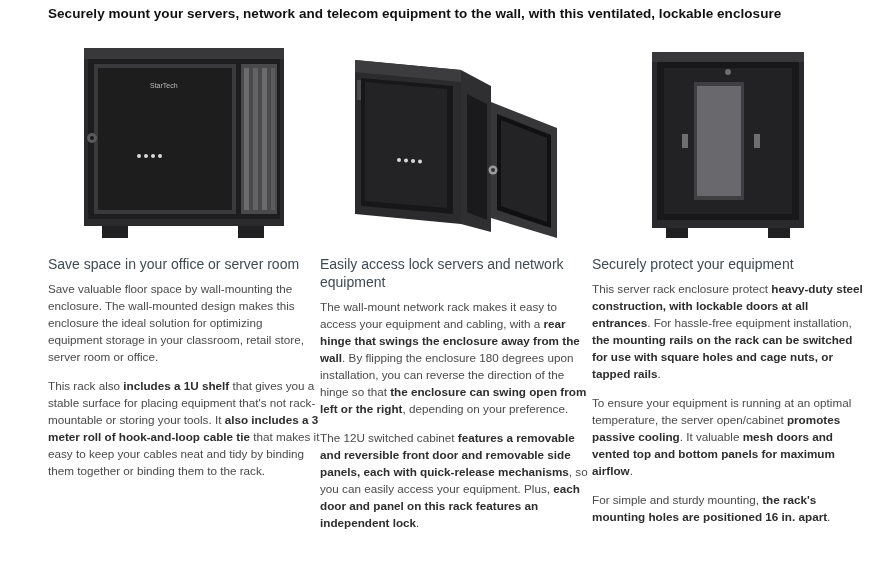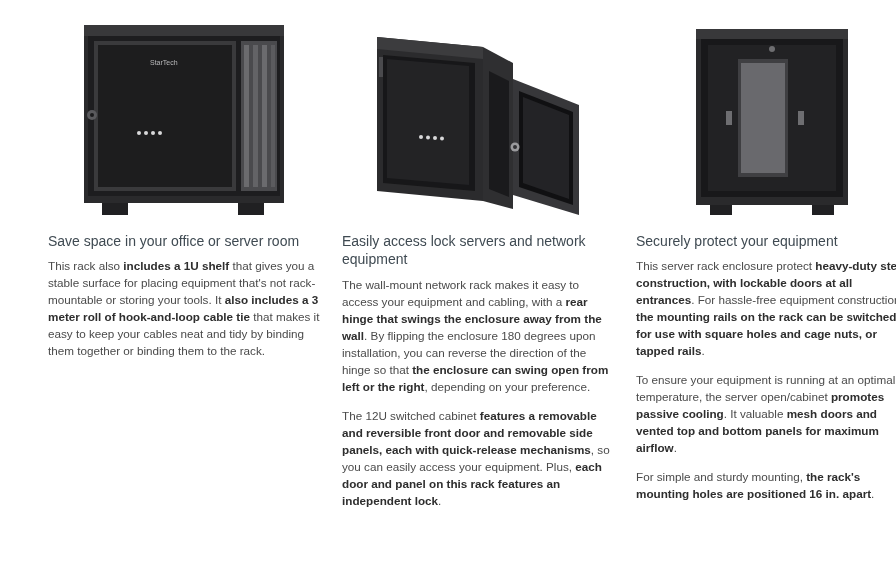--- a/index.html
+++ b/index.html
@@ -25,21 +25,20 @@
     font-size: 13.5px;
     font-weight: bold;
     color: #111111;
     letter-spacing: 0.05px;
     padding-top: 5px;
     padding-left: 20px;
     line-height: 1.3;
   }
   .columns {
     display: flex;
-    gap: 22px;
     margin-top: 14px;
     padding-left: 20px;
     padding-right: 8px;
   }
   .col {
     width: 272px;
     flex: 0 0 272px;
   }
   .img-wrap {
     height: 210px;
@@ -68,20 +67,21 @@
   }
   svg.rack {
     display: block;
   }
 </style>
 </head>
 <body>
 
 <div class="page">
 
+  <div class="headline">Securely mount your servers, network and telecom equipment to the wall, with this ventilated, lockable enclosure</div>
 
   <div class="columns">
 
     <div class="col">
       <div class="img-wrap">
         <svg class="rack" width="212" height="200" viewBox="0 0 212 200">
           <rect x="6" y="6" width="200" height="178" fill="#2a2a2c"></rect>
           <rect x="6" y="6" width="200" height="11" fill="#38383a"></rect>
           <rect x="10" y="17" width="192" height="160" fill="#1d1d1f"></rect>
           <rect x="16" y="22" width="142" height="150" fill="#3a3a3c"></rect>
@@ -104,20 +104,21 @@
             <circle cx="75" cy="114" r="2"></circle>
             <circle cx="82" cy="114" r="2"></circle>
           </g>
           <text x="72" y="46" fill="#b9b9bb" font-family="'Liberation Sans', sans-serif" font-size="7">StarTech</text>
           <rect x="24" y="184" width="26" height="12" fill="#202022"></rect>
           <rect x="160" y="184" width="26" height="12" fill="#202022"></rect>
         </svg>
       </div>
       <div class="col-title">Save space in your office or server room</div>
       <div class="col-body">
+          <p><span>Save valuable floor space by wall-mounting the enclosure. The wall-mounted design makes this enclosure the ideal solution for optimizing equipment storage in your classroom, retail store, server room or office.</span></p>
           <p><span>This rack also </span><b>includes a 1U shelf</b><span> that gives you a stable surface for placing equipment that's not rack-mountable or storing your tools. It </span><b>also includes a 3 meter roll of hook-and-loop cable tie</b><span> that makes it easy to keep your cables neat and tidy by binding them together or binding them to the rack.</span></p>
         </div>
     </div>
 
     <div class="col">
       <div class="img-wrap">
         <svg class="rack" width="230" height="200" viewBox="0 0 230 200">
           <polygon points="14,18 120,28 120,182 14,172" fill="#2b2b2d"></polygon>
           <polygon points="14,18 120,28 120,40 14,30" fill="#3c3c3e"></polygon>
           <polygon points="20,36 112,44 112,172 20,164" fill="#171719"></polygon>
@@ -161,20 +162,20 @@
           </g>
           <rect x="44" y="92" width="6" height="14" fill="#6e6e71"></rect>
           <rect x="116" y="92" width="6" height="14" fill="#6e6e71"></rect>
           <circle cx="90" cy="30" r="3" fill="#6e6e71"></circle>
           <rect x="28" y="186" width="22" height="10" fill="#202022"></rect>
           <rect x="130" y="186" width="22" height="10" fill="#202022"></rect>
         </svg>
       </div>
       <div class="col-title">Securely protect your equipment</div>
       <div class="col-body">
-          <p><span>This server rack enclosure protect </span><b>heavy-duty steel construction, with lockable doors at all entrances</b><span>. For hassle-free equipment construction, </span><b>the mounting rails on the rack can be switched for use with square holes and cage nuts, or tapped rails</b><span>.</span></p>
+          <p><span>This server rack enclosure protect </span><b>heavy-duty steel construction, with lockable doors at all entrances</b><span>. For hassle-free equipment installation, </span><b>the mounting rails on the rack can be switched for use with square holes and cage nuts, or tapped rails</b><span>.</span></p>
           <p><span>To ensure your equipment is running at an optimal temperature, the server open/cabinet </span><b>promotes passive cooling</b><span>. It valuable </span><b>mesh doors and vented top and bottom panels for maximum airflow</b><span>.</span></p>
           <p><span>For simple and sturdy mounting, </span><b>the rack's mounting holes are positioned 16 in. apart</b><span>.</span></p>
         </div>
     </div>
 
   </div>
 </div>
 
 </body></html>

